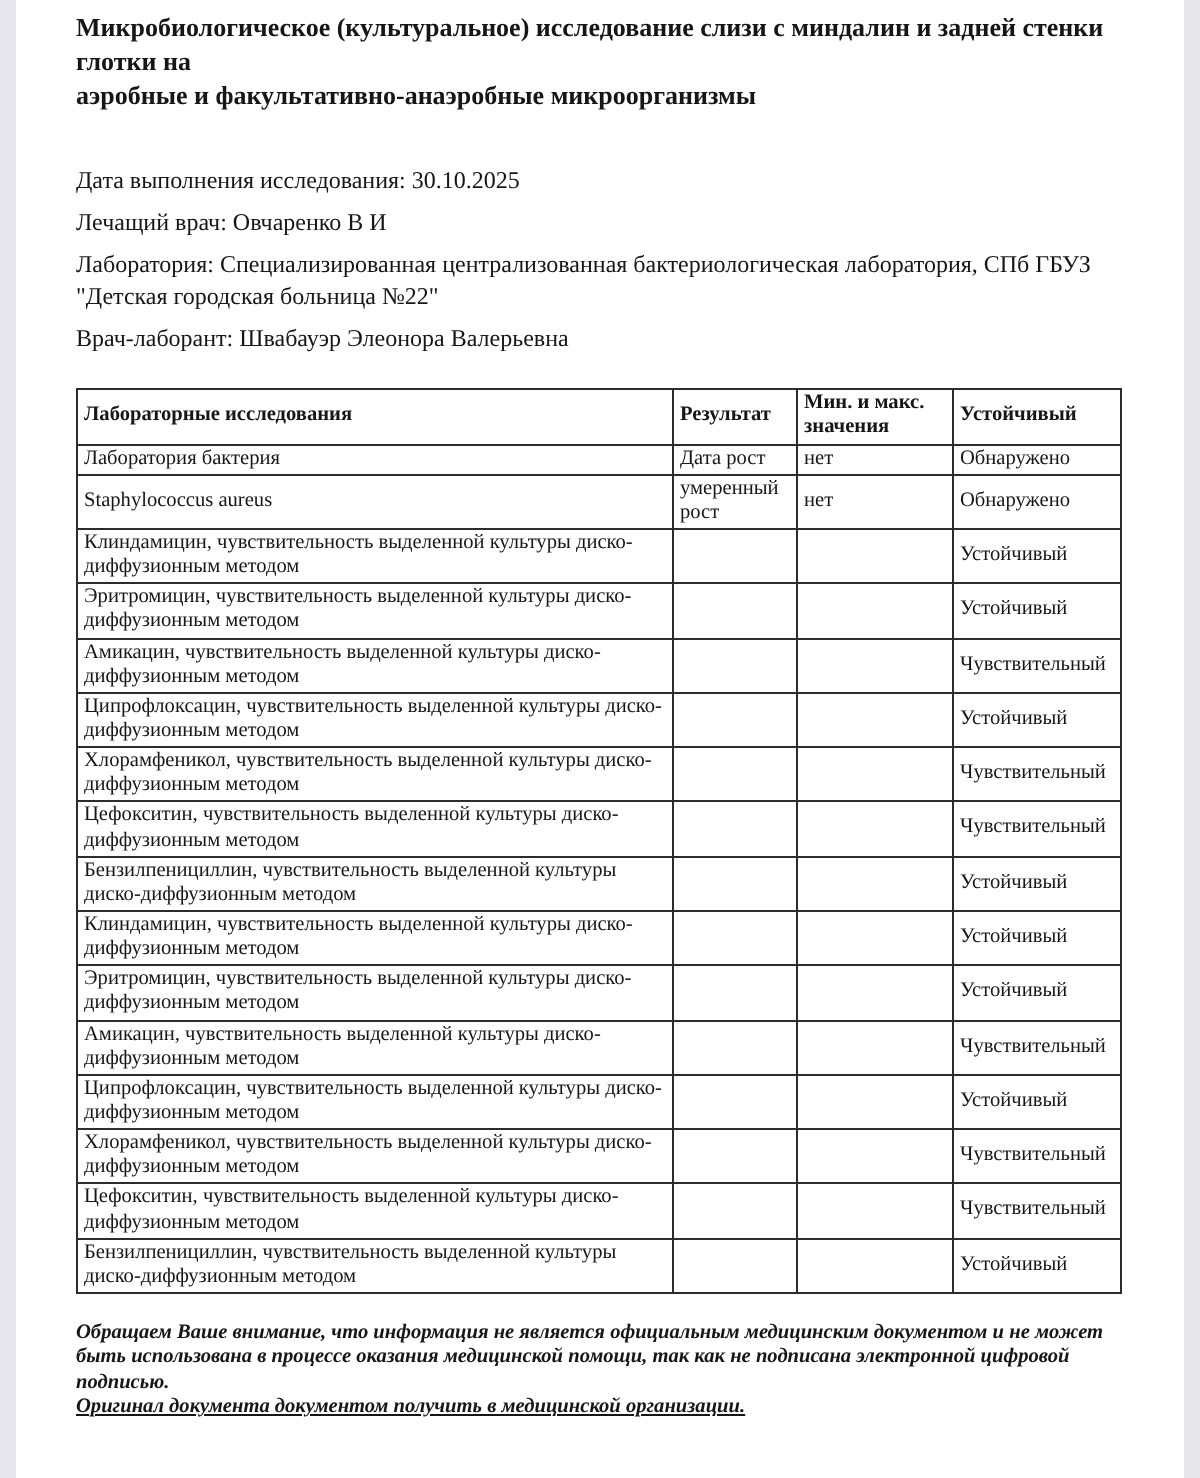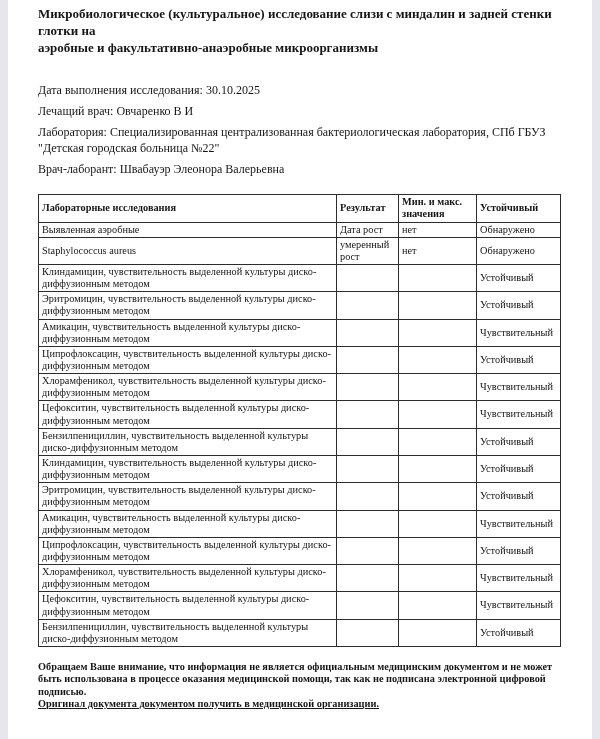--- a/index.html
+++ b/index.html
@@ -56,20 +56,21 @@
     overflow: hidden;
     font-weight: normal;
   }
   table.results th { font-weight: bold; }
   .notice {
     margin: 14px 0 0 0;
     font-size: 10.3px;
     font-weight: bold;
     line-height: 1.2;
     max-width: 522px;
+    font-style: italic;
   }
   .notice .u {
     display: block;
     text-decoration: underline;
   }
 </style>
 </head>
 <body>
 
 <div class="viewport">
@@ -95,21 +96,21 @@
       <thead>
         <tr>
           <th>Лабораторные исследования</th>
           <th>Результат</th>
           <th>Мин. и макс. значения</th>
           <th>Устойчивый</th>
         </tr>
       </thead>
       <tbody id="rows-body">
           <tr>
-    <td>Выявленная аэробные</td>
+    <td>Лаборатория бактерия</td>
     <td>Дата рост</td>
     <td>нет</td>
     <td>Обнаружено</td>
   </tr>
           <tr>
     <td>Staphylococcus aureus</td>
     <td>умеренный рост</td>
     <td>нет</td>
     <td>Обнаружено</td>
   </tr>

